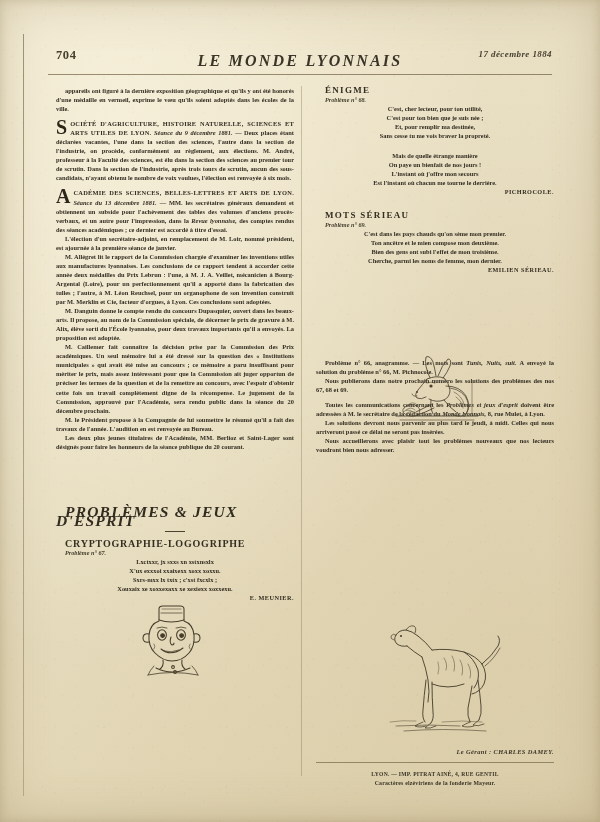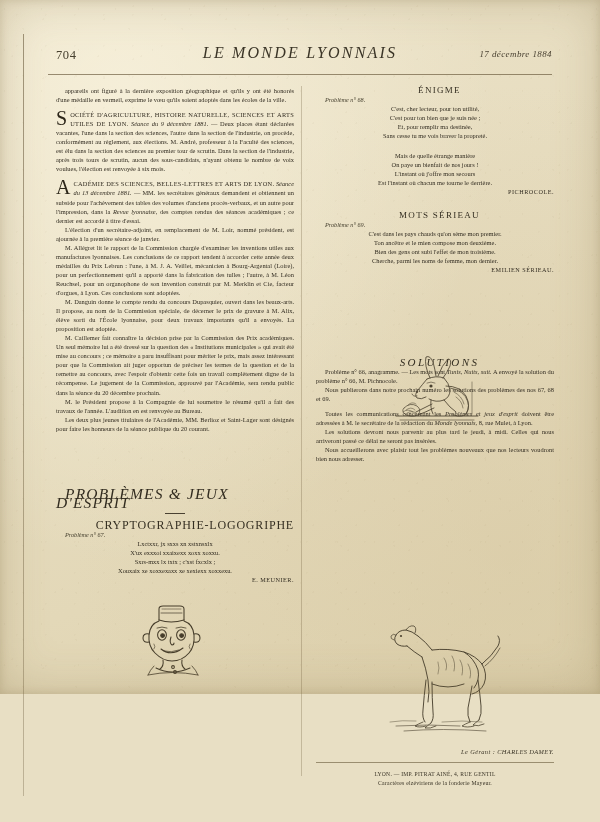--- a/index.html
+++ b/index.html
@@ -3,25 +3,26 @@
 <meta charset="utf-8">
 <style>
   html,body{margin:0;padding:0;}
   body{
     width:600px;height:822px;overflow:hidden;
     background:#e8dfc4;
     font-family:"Liberation Serif", serif;
     color:#2e2a20;
   }
   .page{
-    position:relative;width:600px;height:694px;
+    position:relative;width:600px;height:822px;
     background:
       radial-gradient(ellipse at 20% 15%, rgba(255,250,232,.55), rgba(255,250,232,0) 55%),
       radial-gradient(ellipse at 85% 80%, rgba(214,198,160,.45), rgba(214,198,160,0) 60%),
       linear-gradient(160deg,#ece3c9 0%,#e7ddc0 38%,#e3d8b8 70%,#ddd1ad 100%);
+    font-weight: bold;
   }
   
   .grain{
     position:absolute;inset:0;pointer-events:none;opacity:.5;
     background-image:
       radial-gradient(circle at 12% 22%, rgba(150,130,90,.12) 0 1px, transparent 1px),
       radial-gradient(circle at 44% 61%, rgba(150,130,90,.10) 0 1px, transparent 1px),
       radial-gradient(circle at 71% 33%, rgba(150,130,90,.10) 0 1px, transparent 1px),
       radial-gradient(circle at 29% 84%, rgba(150,130,90,.10) 0 1px, transparent 1px),
       radial-gradient(circle at 88% 12%, rgba(150,130,90,.10) 0 1px, transparent 1px),
@@ -40,21 +41,21 @@
 
   
   .masthead{
     position:absolute;left:48px;top:44px;width:504px;height:24px;
   }
   .folio{
     position:absolute;left:8px;top:4px;
     font-size:12.5px;letter-spacing:.6px;color:#47402f;
   }
   .mast-title{
-    position:absolute;left:0;top:0;width:504px;text-align:center;
+    position:absolute;left:0;top:8px;width:504px;text-align:center;
     font-family:"Liberation Serif", serif;
     font-style:italic;font-size:16px;letter-spacing:2.2px;color:#3b3527;
   }
   .issue-date{
     position:absolute;right:0;top:5px;
     font-style:italic;font-size:9px;letter-spacing:.4px;color:#4a4232;
   }
   .rule-top{
     position:absolute;left:48px;top:74px;width:504px;height:1px;
     background:rgba(90,74,44,.6);
@@ -80,21 +81,21 @@
 
   
   .dropwrap{position:relative;padding-left:0;}
   .dropcap{
     float:left;font-size:20px;line-height:15px;
     padding:1px 3px 0 0;color:#2c2619;font-family:"Liberation Serif",serif;
   }
 
   
   .head-c{
-    text-align:center;text-indent:0;
+    text-indent:0;
     font-size:9px;letter-spacing:1.3px;color:#352f22;
     margin:0 0 4px 0;
   }
   .head-solutions{
     text-align:center;text-indent:0;font-style:italic;
     font-size:11px;letter-spacing:2.4px;color:#352f22;margin:0 0 7px 0;
   }
   .prob-label{
     text-indent:0;font-style:italic;font-size:6.2px;color:#46402f;margin:0 0 2px 0;
   }
@@ -108,22 +109,22 @@
 
   
   .puzzle-title{
     text-align:left;text-indent:0;margin:6px 0 0 0;
     font-style:italic;font-size:15.5px;letter-spacing:1.2px;color:#322c20;
   }
   .dash-sep{
     width:20px;height:1px;background:#4a4131;margin:6px auto 7px auto;
   }
   .sub-title{
-    text-align:right;text-indent:0;margin:0 0 2px 0;
-    font-size:12px;letter-spacing:.8px;color:#352f22;
+    text-align:left;text-indent:0;margin:0 0 2px 0;
+    font-size:10px;letter-spacing:.8px;color:#352f22;
   }
   .cipher{text-indent:0;margin:0;}
   .cipher div{white-space:nowrap;}
 
   
   .illus{position:absolute;}
   .illus svg{display:block;}
 
   
   .gerant{
@@ -266,21 +267,20 @@
     <div class="verse">
       <div class="v-c">C'est dans les pays chauds qu'on sème mon premier.</div>
       <div class="v-c">Ton ancêtre et le mien compose mon deuxième.</div>
       <div class="v-c">Bien des gens ont subi l'effet de mon troisième.</div>
       <div class="v-c">Cherche, parmi les noms de femme, mon dernier.</div>
     </div>
     <p class="signature sc">EMILIEN SÉRIEAU.</p>
 
     <div style="height:84px"></div>
 
-    <p class="head-solutions">SOLUTIONS</p>
 
     <p>
       <span>Problème n° 66, anagramme. — Les mots sont</span>
       <i>Tunis, Nuits, suit.</i>
       <span>A envoyé la solution du problème n° 66, M. Pichnocole.</span>
     </p>
     <p>Nous publierons dans notre prochain numéro les solutions des problèmes des nos 67, 68 et 69.</p>
     <div class="gap"></div>
     <p>
       <span>Toutes les communications concernant les</span>

